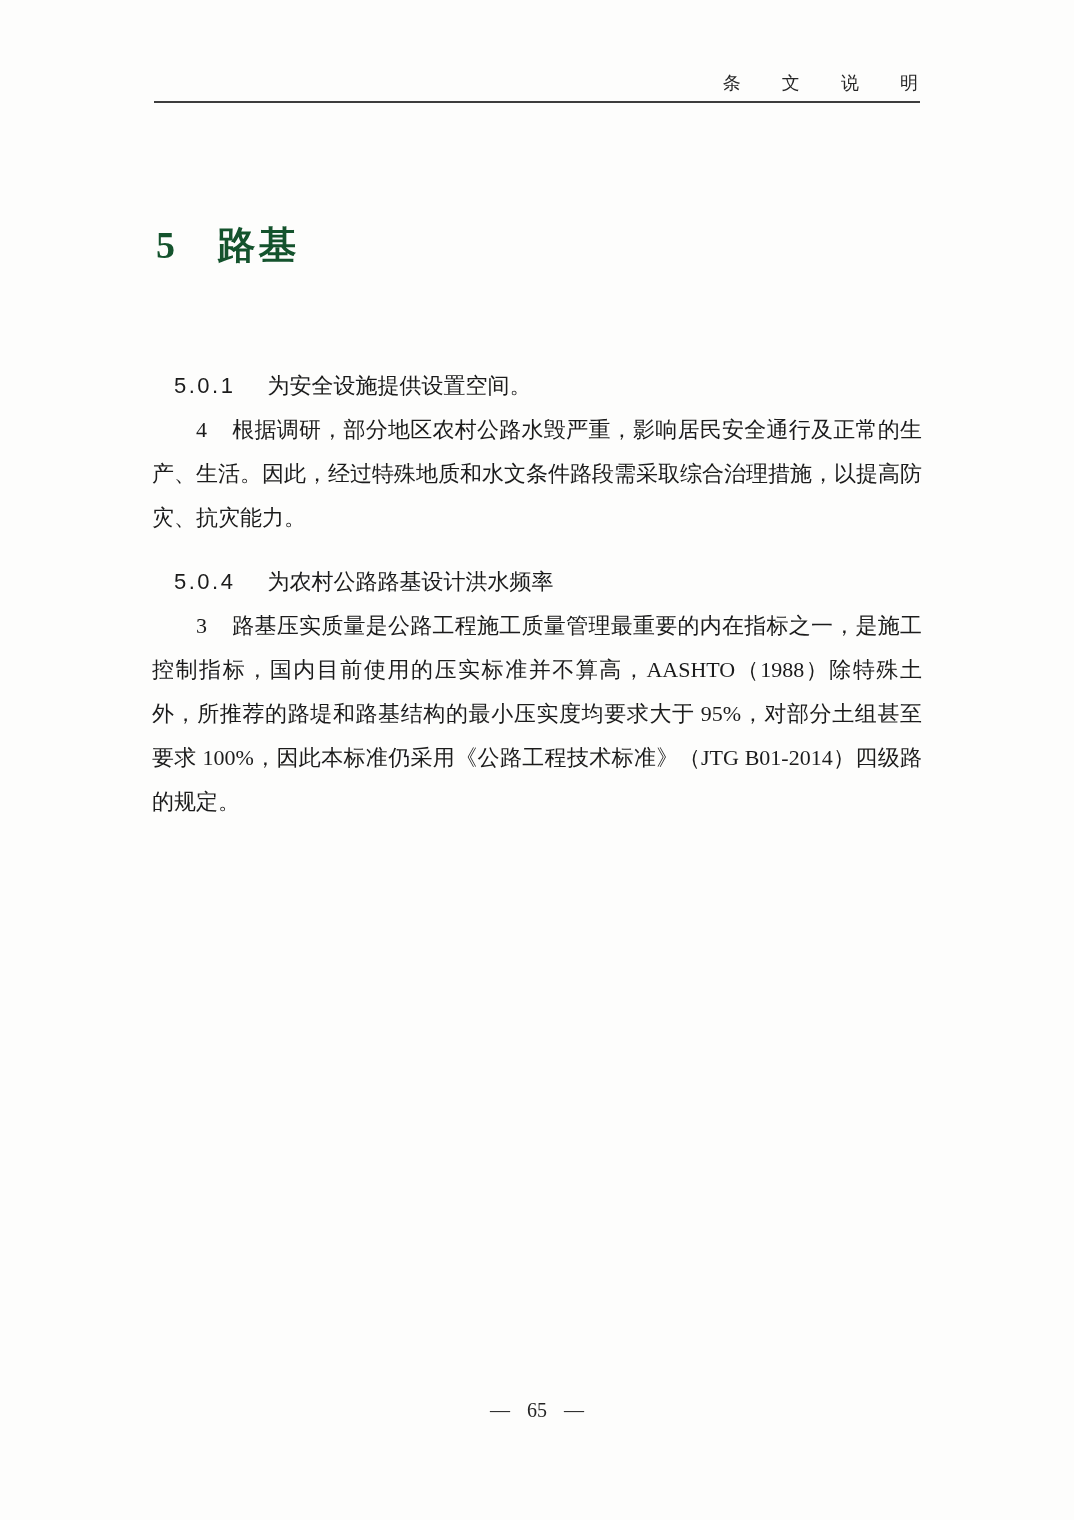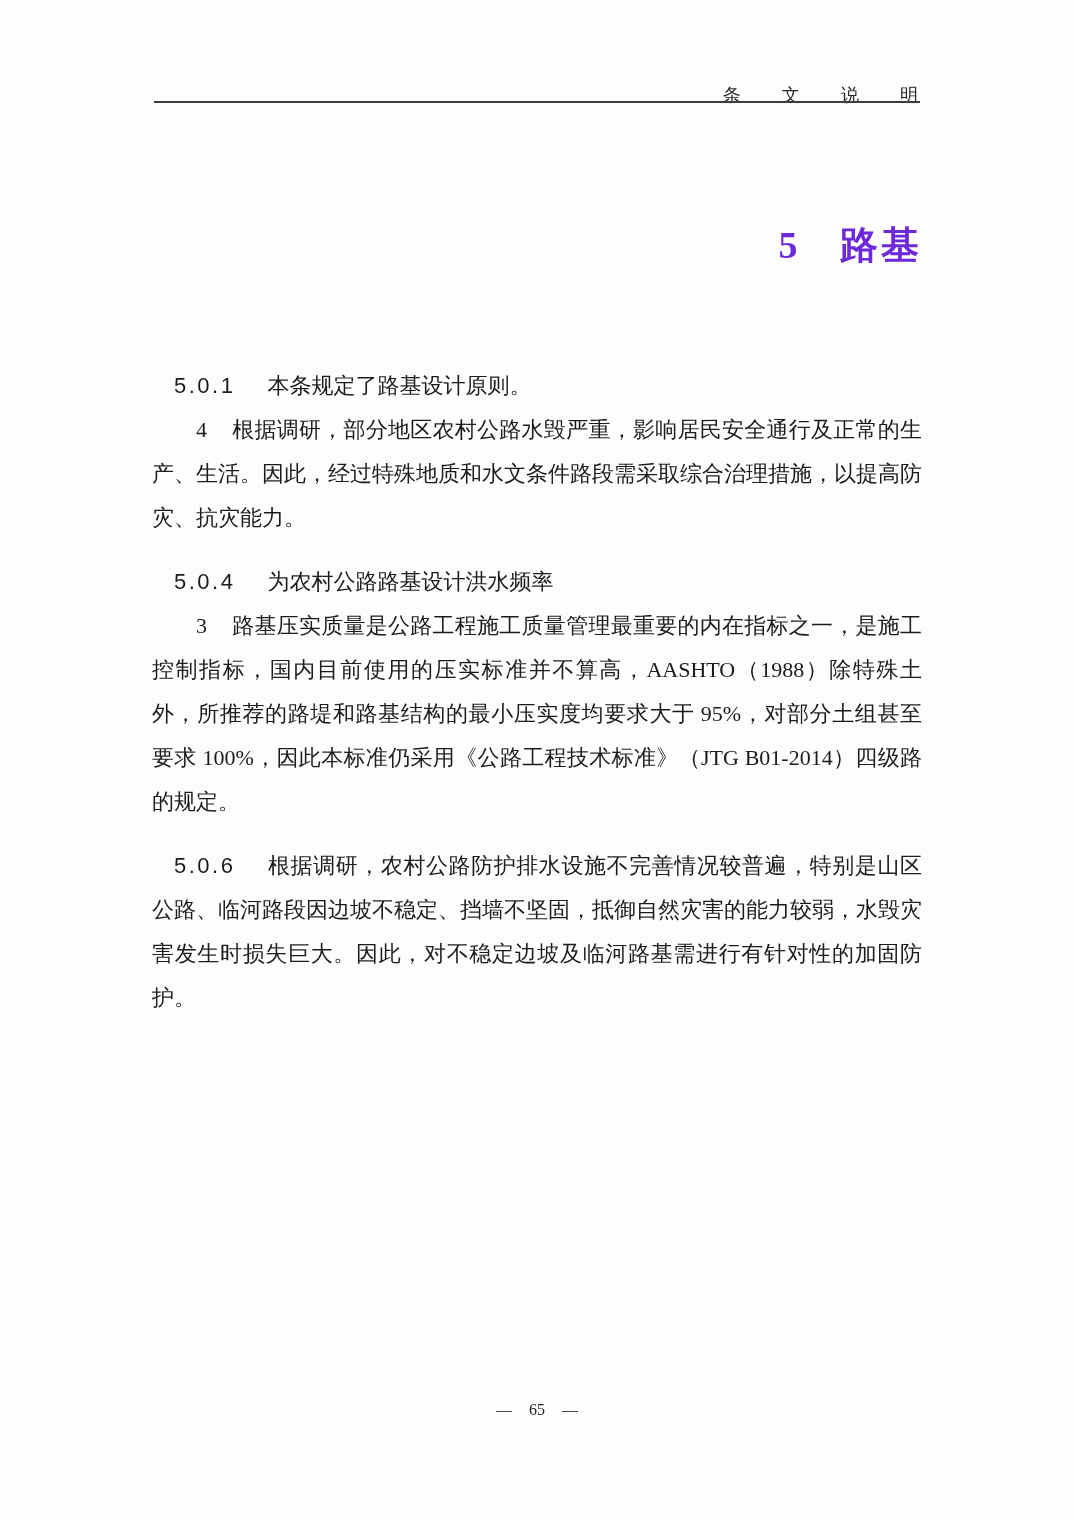--- a/index.html
+++ b/index.html
@@ -10,21 +10,21 @@
     width: 1074px;
     height: 1520px;
     position: relative;
     background: #fdfdfc;
     overflow: hidden;
     font-family: "Liberation Serif", "DejaVu Serif", serif;
     color: #1b1b1b;
   }
   .running-head {
     position: absolute;
-    top: 84px;
+    top: 72px;
     right: 156px;
     font-size: 18px;
     line-height: 22px;
     letter-spacing: 11px;
     margin-right: -11px;
     color: #262626;
     white-space: nowrap;
   }
   .head-rule {
     position: absolute;
@@ -40,22 +40,21 @@
     top: 0;
     width: 770px;
     padding-top: 224px;
   }
   .chapter-title {
     margin: 0 0 98px 4px;
     font-size: 38px;
     font-weight: bold;
     line-height: 42px;
     letter-spacing: 3px;
-    color: #6d28d9;
-    text-align: right;
+    color: #14532d;
   }
   .chapter-num {
     margin-right: 27px;
     font-weight: bold;
   }
   .para {
     margin: 0;
     font-size: 22px;
     line-height: 44px;
     text-align: justify;
@@ -69,21 +68,21 @@
     letter-spacing: 2.5px;
     margin-right: 32px;
   }
   .item-num { margin-right: 25px; }
   .page-footer {
     position: absolute;
     top: 1398px;
     left: 0;
     width: 100%;
     text-align: center;
-    font-size: 16px;
+    font-size: 20px;
     line-height: 24px;
     color: #242424;
   }
   .pg-num { margin: 0 17px; }
 </style>
 </head>
 <body>
 
 <div class="running-head">
   <span>条  文  说  明</span>
@@ -92,40 +91,35 @@
 
 <div class="content">
 
   <h1 class="chapter-title">
     <span class="chapter-num">5</span>
     <span class="chapter-text">路基</span>
   </h1>
 
   <section>
     <p class="para clause-para">
-      <span class="clause-num">5.0.1</span><span>本条规定了路基设计原则。</span>
+      <span class="clause-num">5.0.1</span><span>为安全设施提供设置空间。</span>
     </p>
     <p class="para item-para">
       <span class="item-num">4</span><span>根据调研，部分地区农村公路水毁严重，影响居民安全通行及正常的生产、生活。因此，经过特殊地质和水文条件路段需采取综合治理措施，以提高防灾、抗灾能力。</span>
     </p>
   </section>
 
 
   <section class="section-gap">
     <p class="para clause-para">
       <span class="clause-num">5.0.4</span><span>为农村公路路基设计洪水频率</span>
     </p>
     <p class="para item-para">
       <span class="item-num">3</span><span>路基压实质量是公路工程施工质量管理最重要的内在指标之一，是施工控制指标，国内目前使用的压实标准并不算高，AASHTO（1988）除特殊土外，所推荐的路堤和路基结构的最小压实度均要求大于 95%，对部分土组甚至要求 100%，因此本标准仍采用《公路工程技术标准》（JTG B01-2014）四级路的规定。</span>
     </p>
   </section>
 
-  <section class="section-gap">
-    <p class="para clause-para">
-      <span class="clause-num">5.0.6</span><span>根据调研，农村公路防护排水设施不完善情况较普遍，特别是山区公路、临河路段因边坡不稳定、挡墙不坚固，抵御自然灾害的能力较弱，水毁灾害发生时损失巨大。因此，对不稳定边坡及临河路基需进行有针对性的加固防护。</span>
-    </p>
-  </section>
 
 </div>
 
 <div class="page-footer">
   <span>—</span><span class="pg-num">65</span><span>—</span>
 </div>
 
 </body></html>

